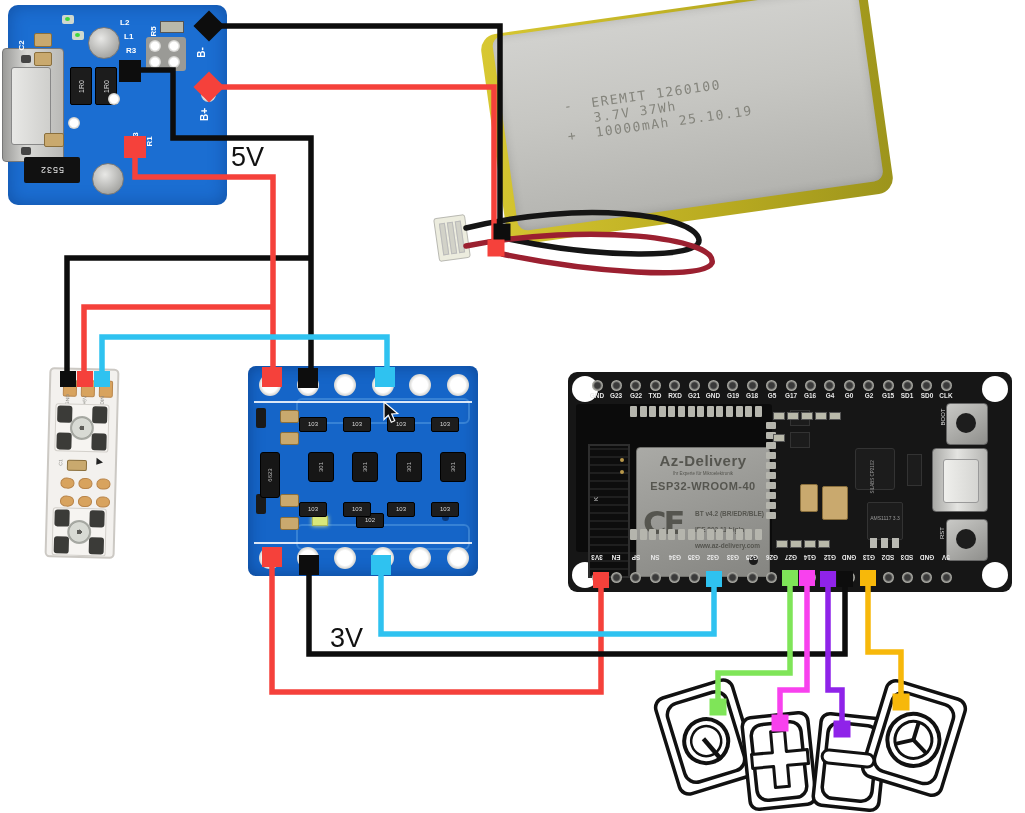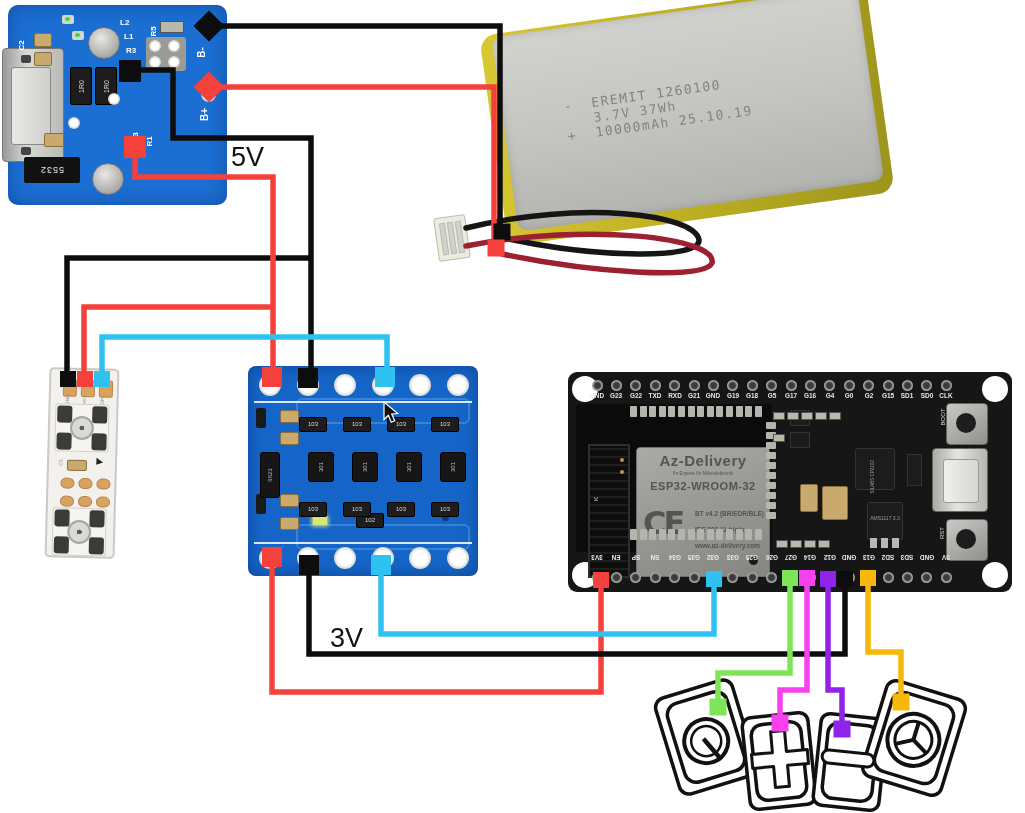--- a/index.html
+++ b/index.html
@@ -230,21 +230,21 @@
     <div class="corner" style="left:4px;top:190px"></div>
     <div class="corner" style="left:414px;top:190px"></div>
     <div class="abs module-pcb">
       <div class="abs antenna"></div>
       <div class="abs" style="left:18px;top:92px;color:#cfcfcf;font-size:6px;transform:rotate(-90deg)">K</div>
       <div class="abs" style="left:44px;top:54px;width:4px;height:4px;background:#b9984a;border-radius:50%"></div>
       <div class="abs" style="left:44px;top:66px;width:4px;height:4px;background:#b9984a;border-radius:50%"></div>
       <div class="abs shield">
         <div class="abs" style="left:0;top:4px;width:100%;text-align:center;font-size:15px;font-weight:bold;letter-spacing:.5px">Az-Delivery</div>
         <div class="abs" style="left:0;top:23px;width:100%;text-align:center;font-size:4.5px">Ihr Experte für Mikroelektronik</div>
-        <div class="abs" style="left:0;top:32px;width:100%;text-align:center;font-size:11px;font-weight:bold;letter-spacing:.5px">ESP32-WROOM-32</div>
+        <div class="abs" style="left:0;top:32px;width:100%;text-align:center;font-size:11px;font-weight:bold;letter-spacing:.5px">ESP32-WROOM-40</div>
         <div class="abs" style="left:6px;top:56px;font-size:32px;font-weight:bold;letter-spacing:-3px;font-family:'DejaVu Sans',sans-serif">CE</div>
         <div class="abs" style="left:58px;top:62px;font-size:6.5px;font-weight:bold">BT v4.2 (BR/EDR/BLE)</div>
         <div class="abs" style="left:58px;top:78px;font-size:6.5px;font-weight:bold">IEE 802.11 b/g/n</div>
         <div class="abs" style="left:58px;top:94px;font-size:6.5px;font-weight:bold">www.az-delivery.com</div>
         <div class="abs" style="left:112px;top:108px;width:9px;height:9px;background:#1a1a1a;border-radius:50%"></div>
       </div>
     </div>
     <div class="blackic" style="left:287px;top:76px;width:38px;height:40px;border-radius:3px">
       <div style="font-size:4.5px;transform:rotate(-90deg) translate(-22px,-4px);width:40px">SILABS CP2102</div>
     </div>

